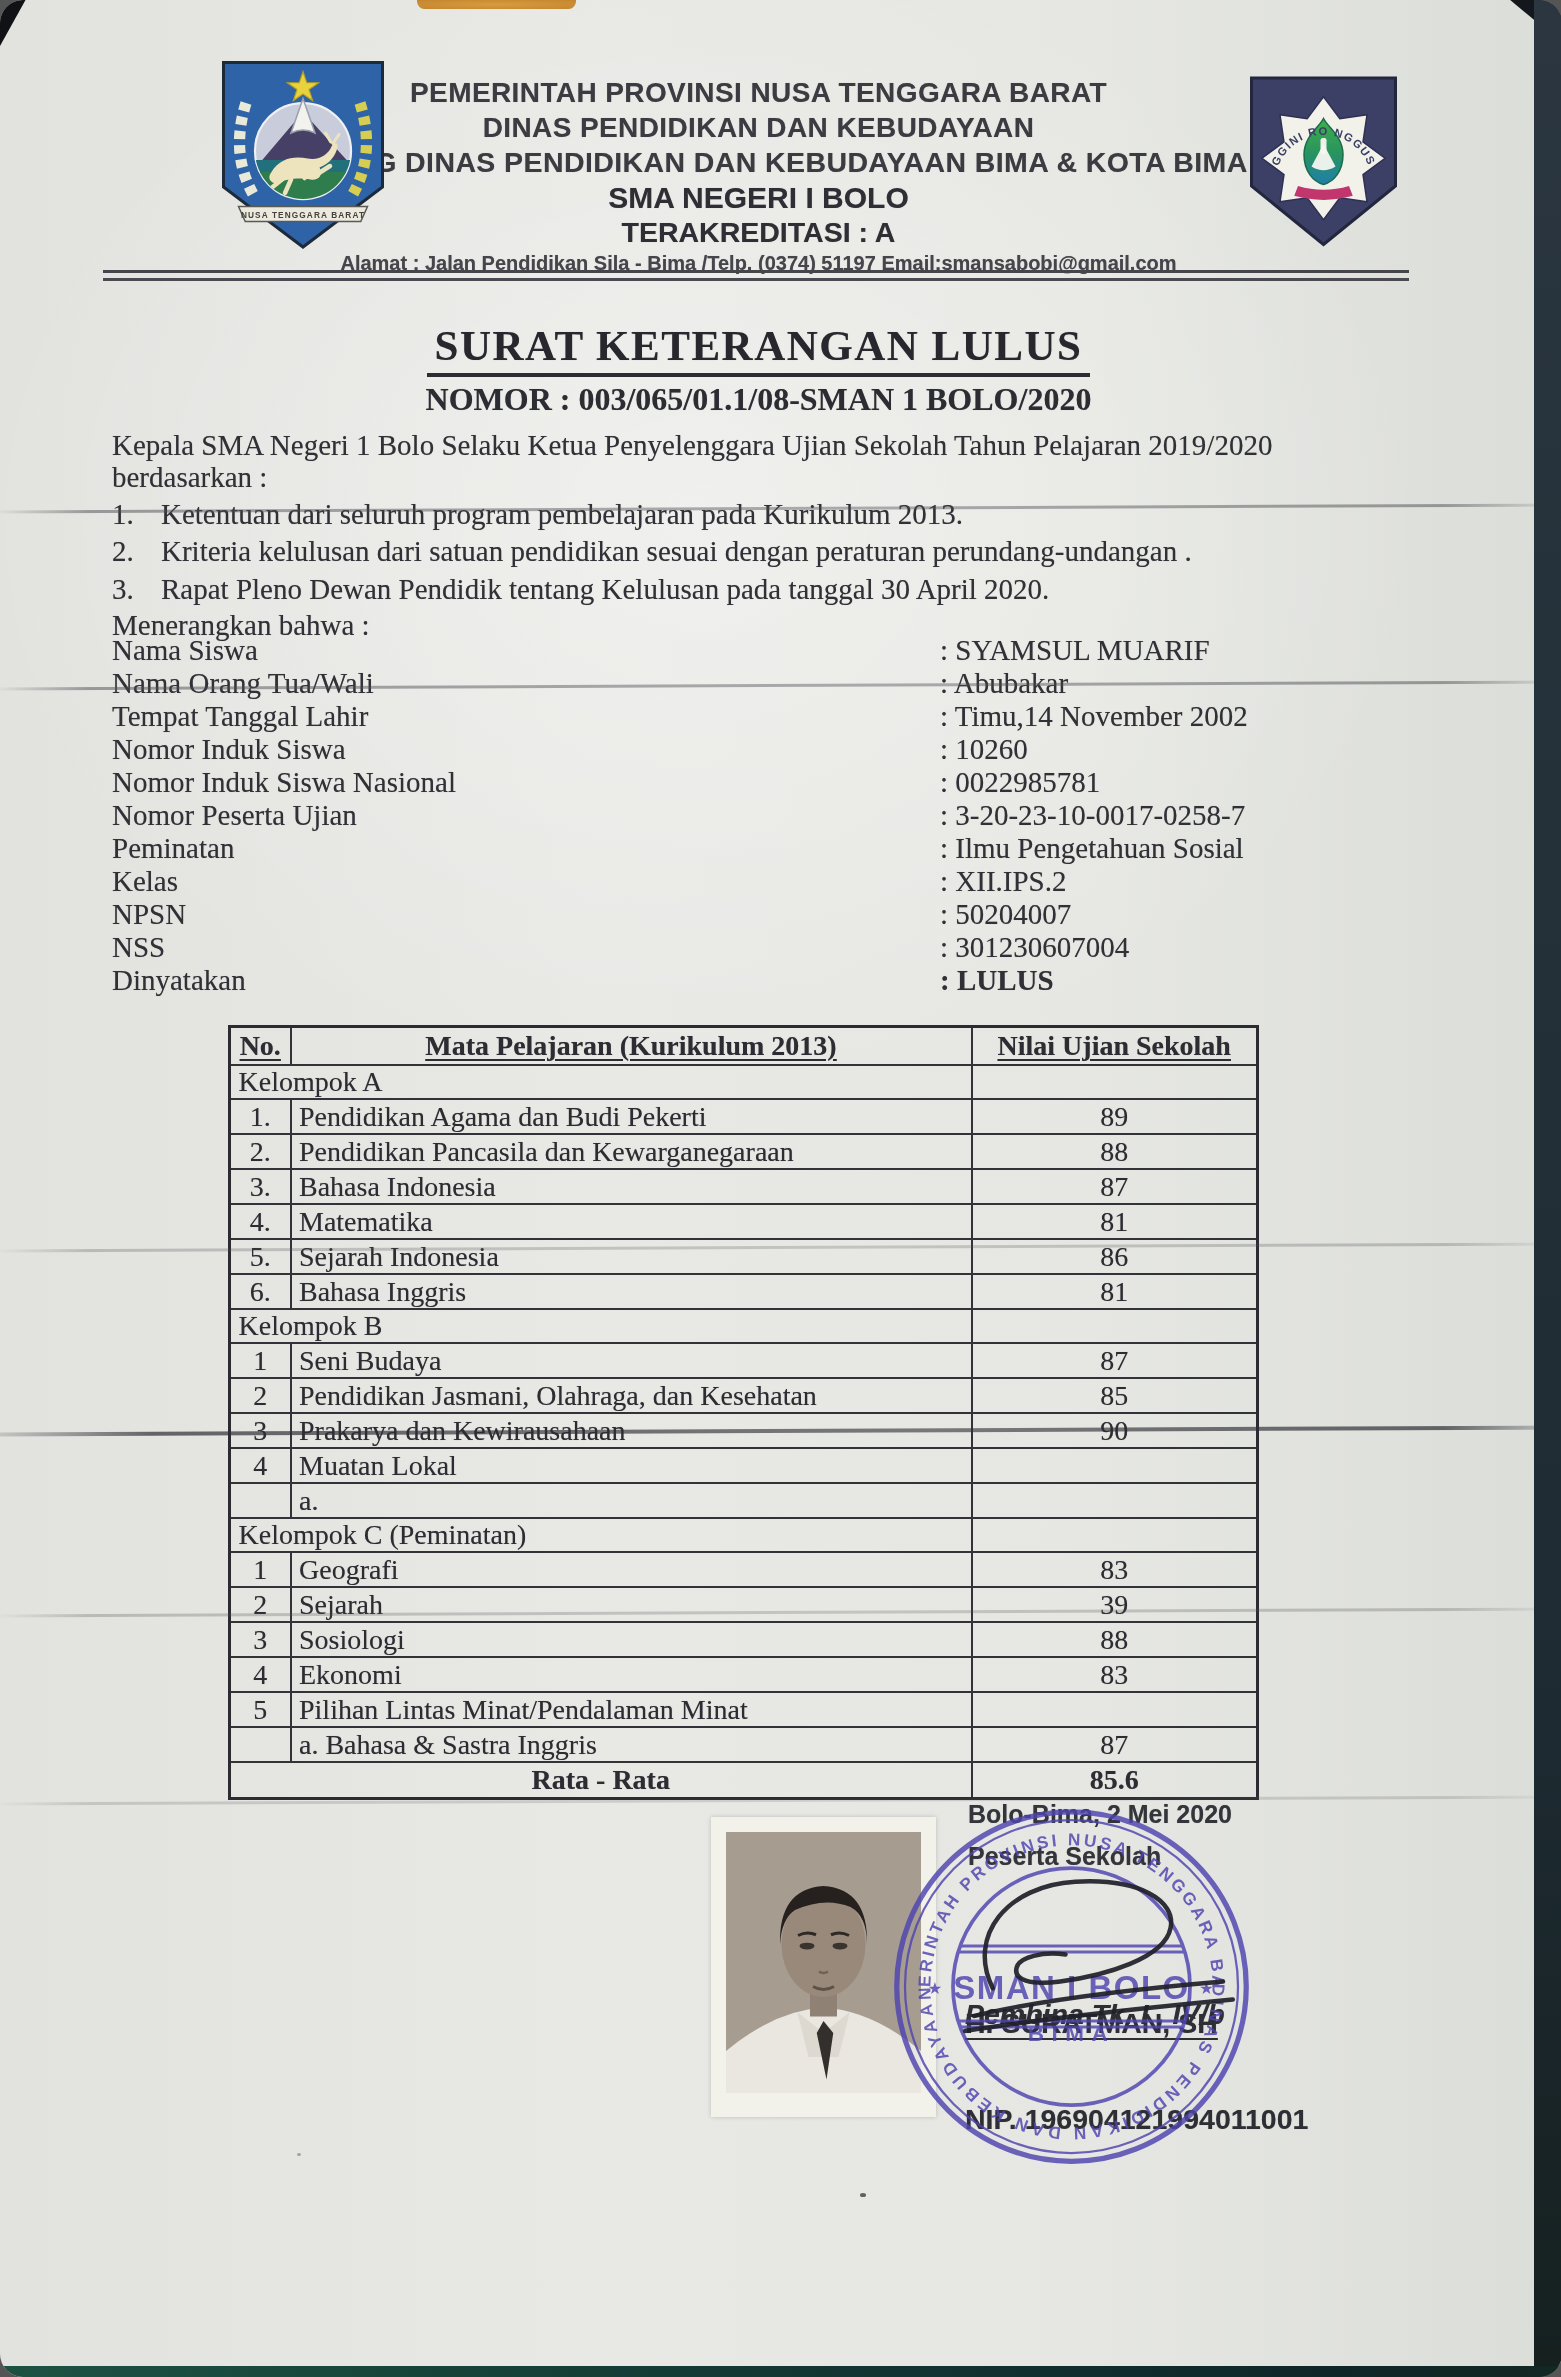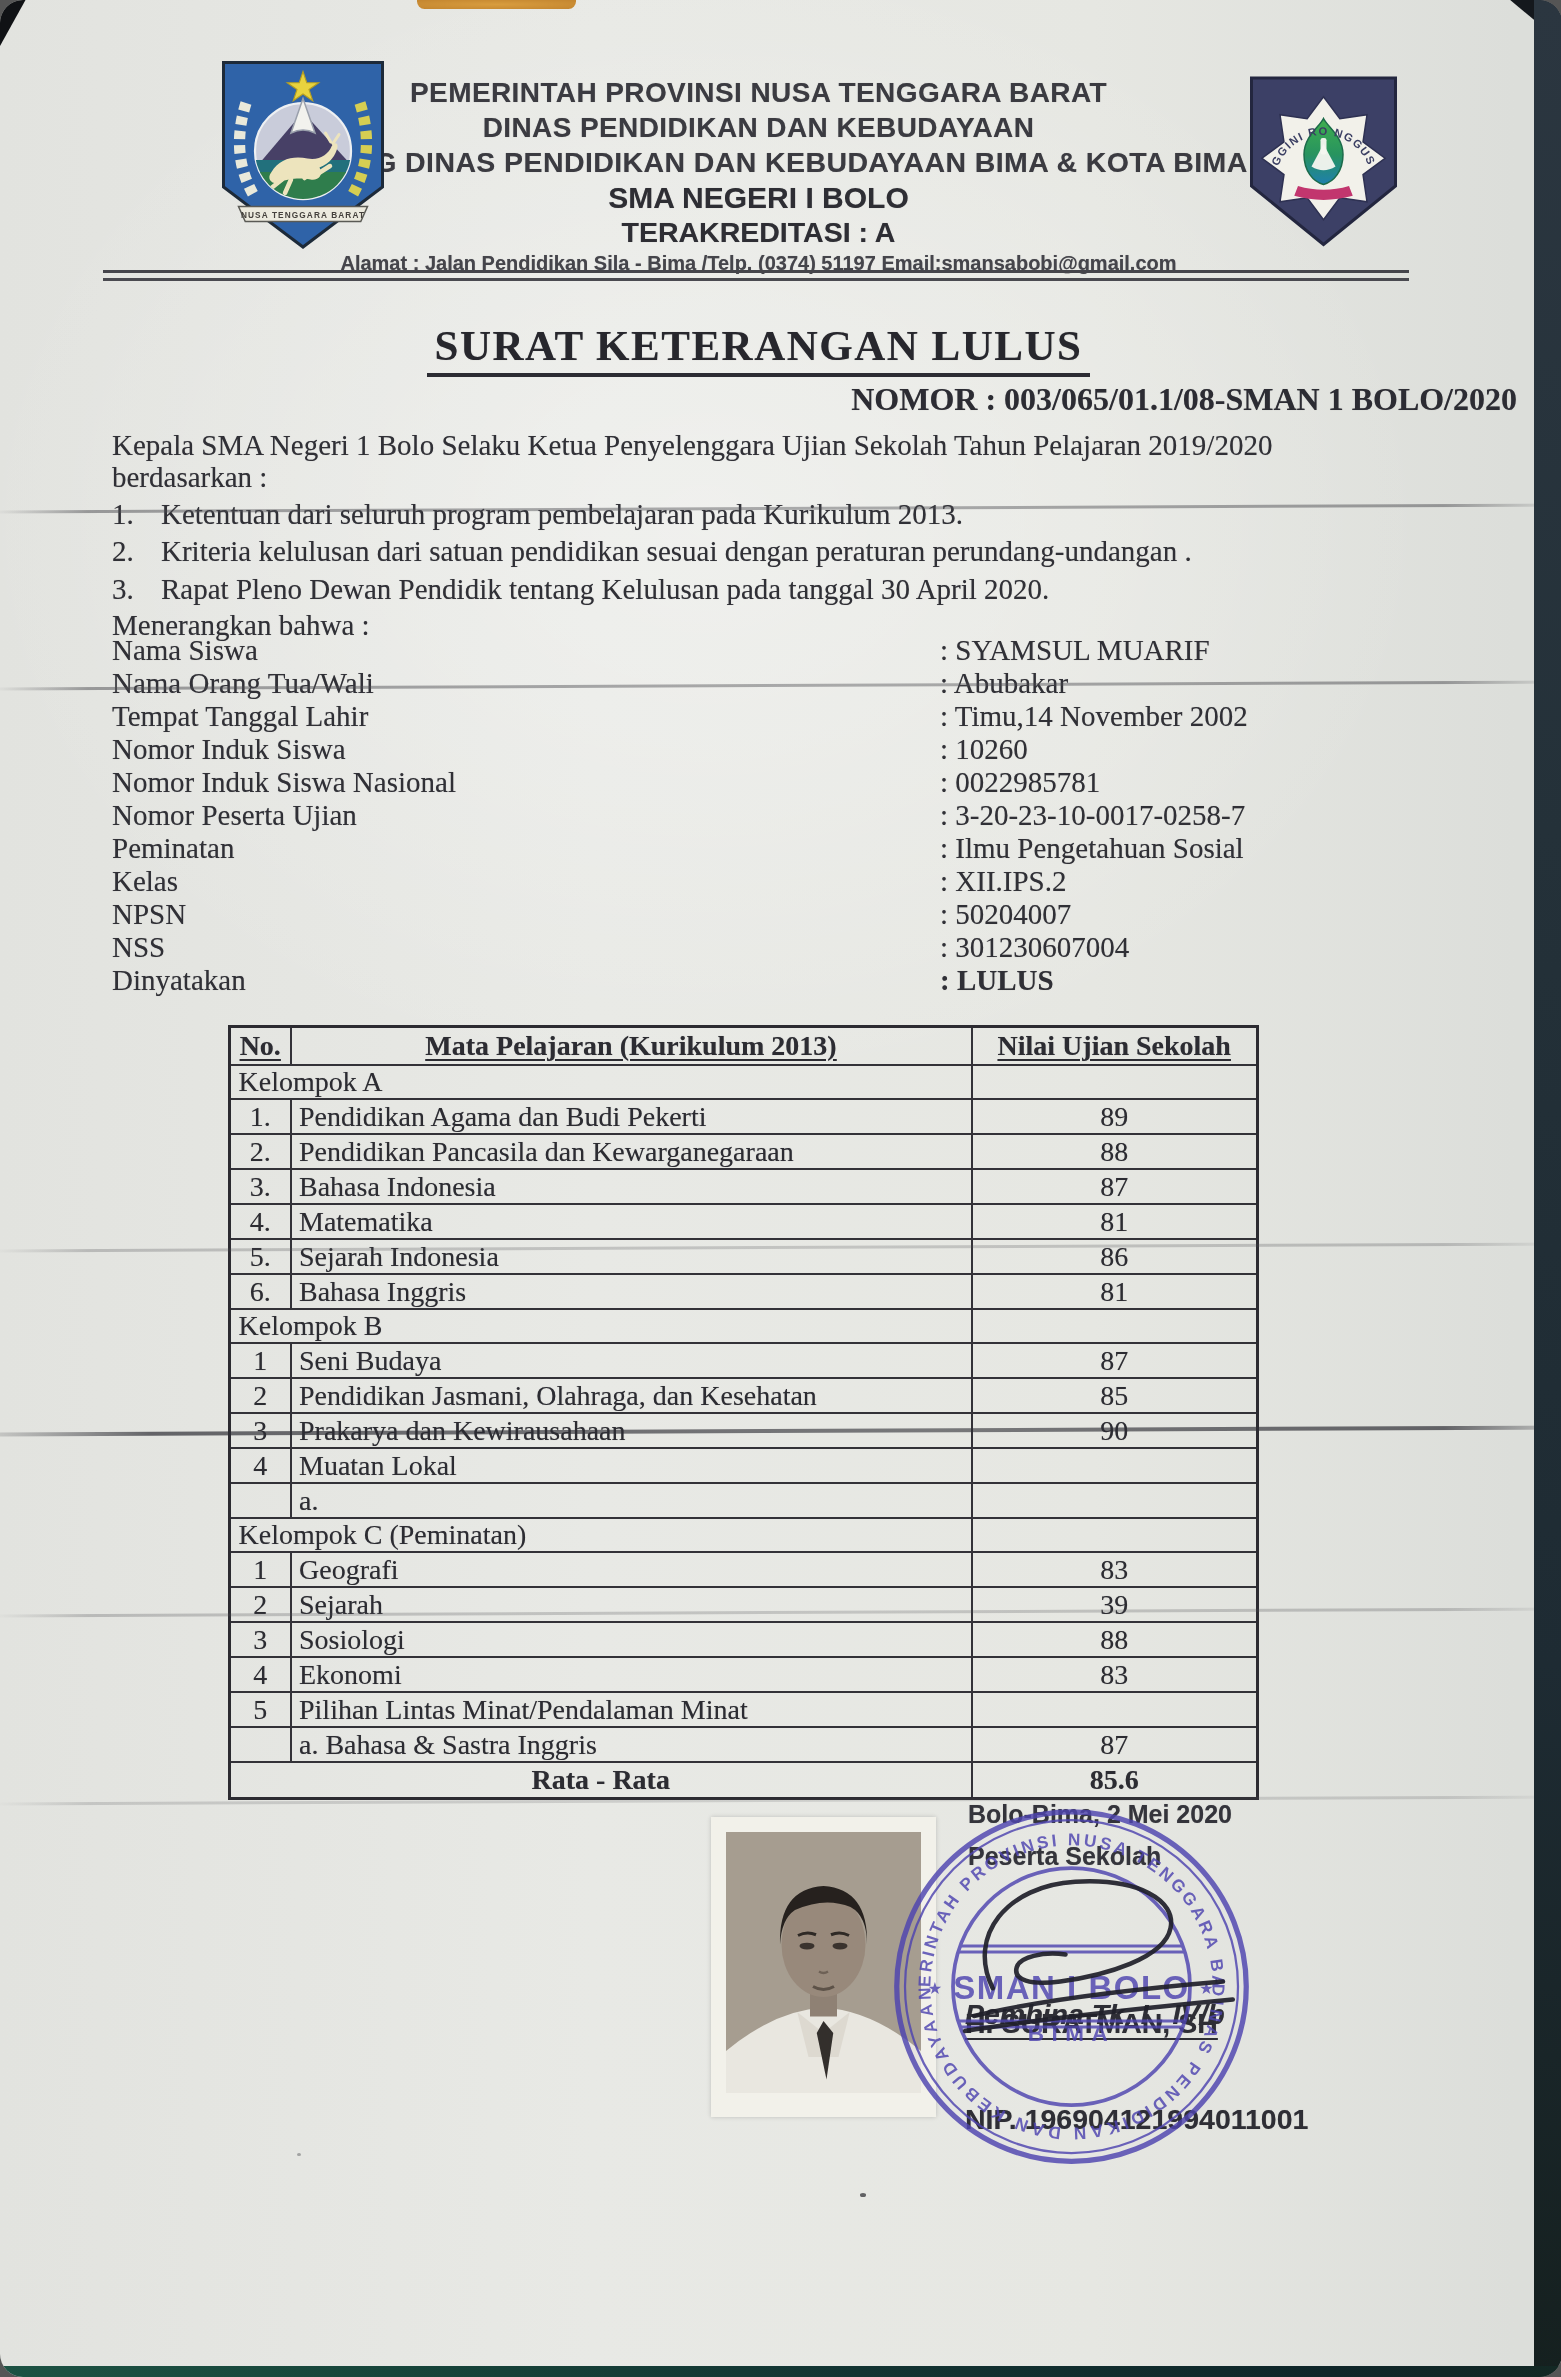--- a/index.html
+++ b/index.html
@@ -13,21 +13,21 @@
   .ctr{left:0;right:45px;text-align:center;}
   .sans{font-family:"Liberation Sans", sans-serif;}
   .b{font-weight:bold;}
   .scan-text{text-shadow:0 0 0.7px rgba(60,60,66,.45);}
   
   .h-line{color:#3b3b41;letter-spacing:0.4px;}
   .rule{left:103px;width:1306px;top:270px;height:5.2px;border-top:3.7px solid #45454b;border-bottom:3px solid #4a4a50;}
   
   .title-main{display:inline-block;font-size:43px;font-weight:bold;letter-spacing:1.5px;color:#27272d;
     border-bottom:4.5px solid #2c2c33;padding:0 7.5px 3px 7.5px;}
-  .title-no{font-size:32px;font-weight:bold;color:#2c2c33;text-align:right;}
+  .title-no{font-size:32px;font-weight:bold;color:#2c2c33;}
   
   .bodytext{left:112px;top:429px;width:1357px;font-size:29px;line-height:32px;}
   .bitem{display:flex;margin-top:5.2px;}
   .bno{width:49px;flex:none;}
   .closing{margin-top:4.5px;}
   
   .fields{left:112px;top:634px;width:1334px;font-size:29px;}
   .field{position:relative;height:33px;}
   .fvalue{position:absolute;left:828px;top:0;white-space:pre;}
   

